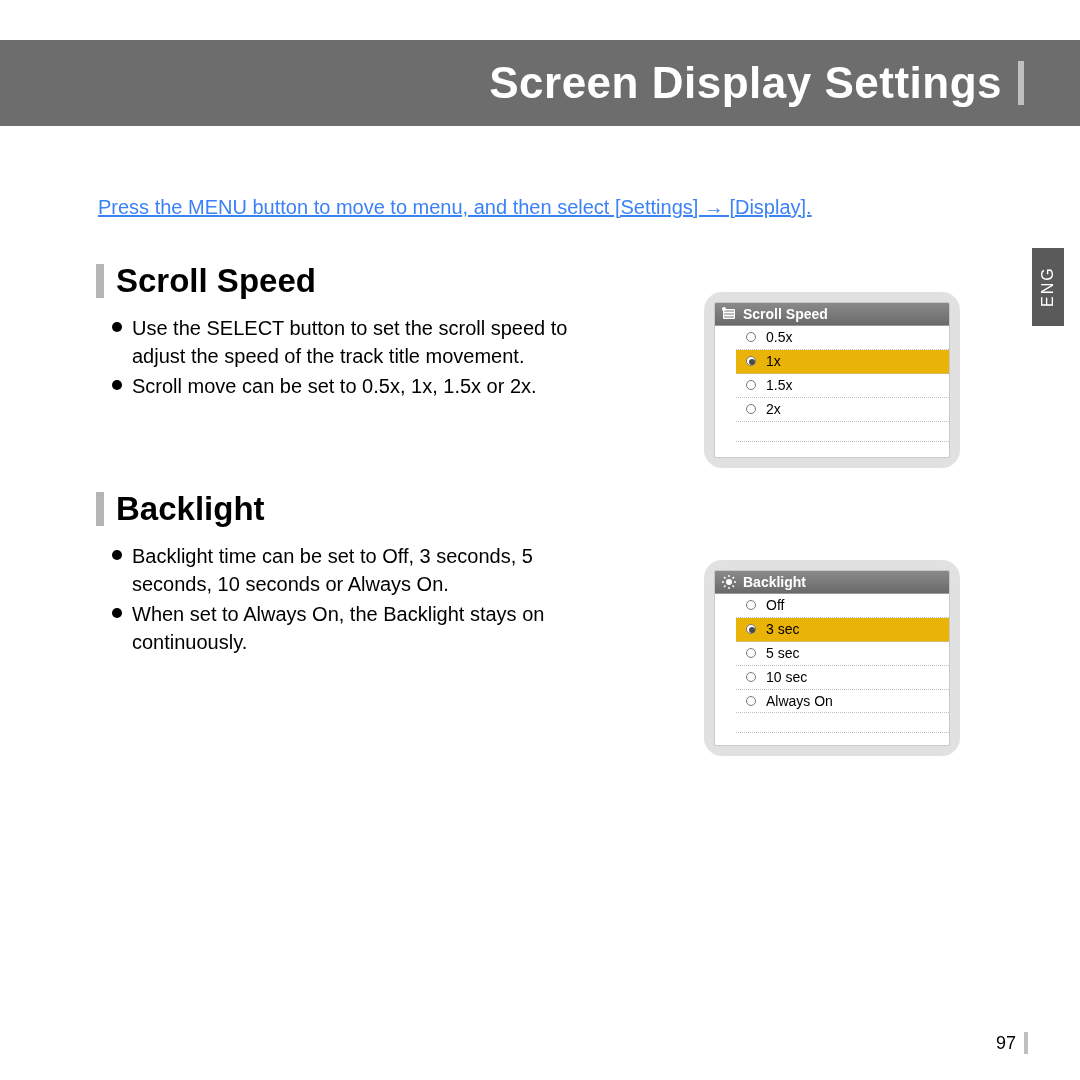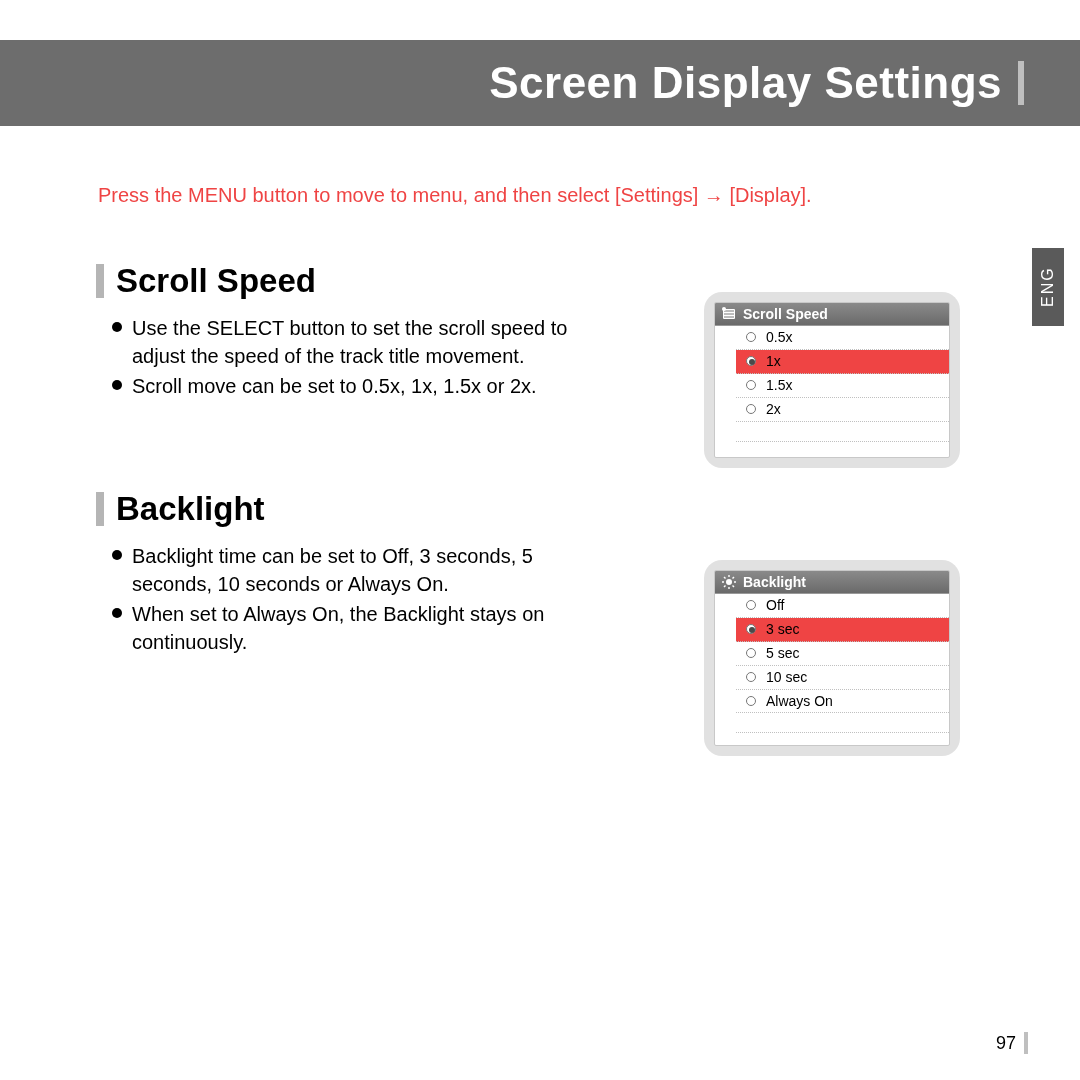--- a/index.html
+++ b/index.html
@@ -50,23 +50,24 @@
     align-items: center;
     justify-content: center;
     writing-mode: vertical-rl;
     transform: rotate(180deg);
     letter-spacing: 2px;
   }
 
   
   .intro {
     position: absolute;
-    left: 98px; top: 184px;
+    left: 98px; top: 196px;
     font-size: 20px;
-    color: #ef4444;
+    color: #3b82f6;
+    text-decoration: underline;
   }
 
   
   .section {
     position: absolute;
     left: 96px;
     width: 870px;
   }
   .section.scroll { top: 262px; }
   .section.backlight { top: 490px; }
@@ -147,21 +148,21 @@
   .dev-row {
     border-bottom: 1px dotted #c0c0c0;
     font-size: 14px;
     color: #000000;
     padding: 2px 8px 2px 30px;
     position: relative;
     line-height: 1.35;
     margin-left: 21px;
   }
   .dev-row.selected {
-    background: #ef4444;
+    background: #eab308;
   }
   .dev-row .radio {
     position: absolute;
     left: 10px; top: 50%;
     transform: translateY(-50%);
     width: 10px; height: 10px;
     border: 1px solid #777;
     border-radius: 50%;
     background: #ffffff;
   }

